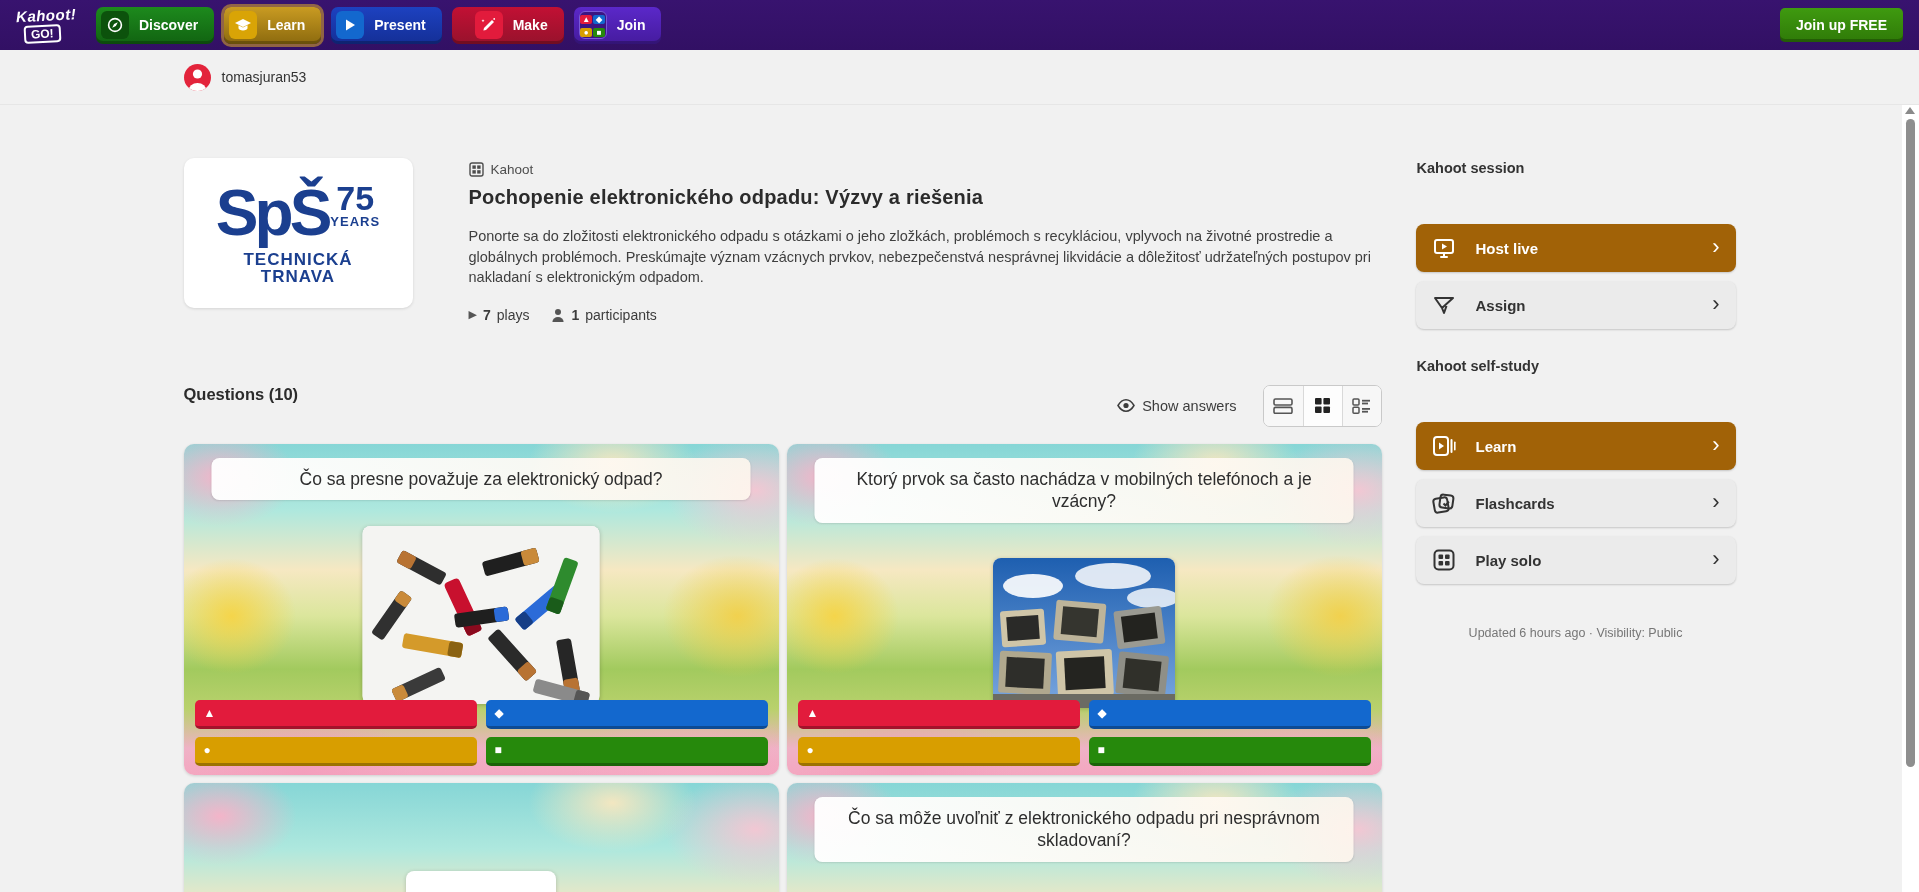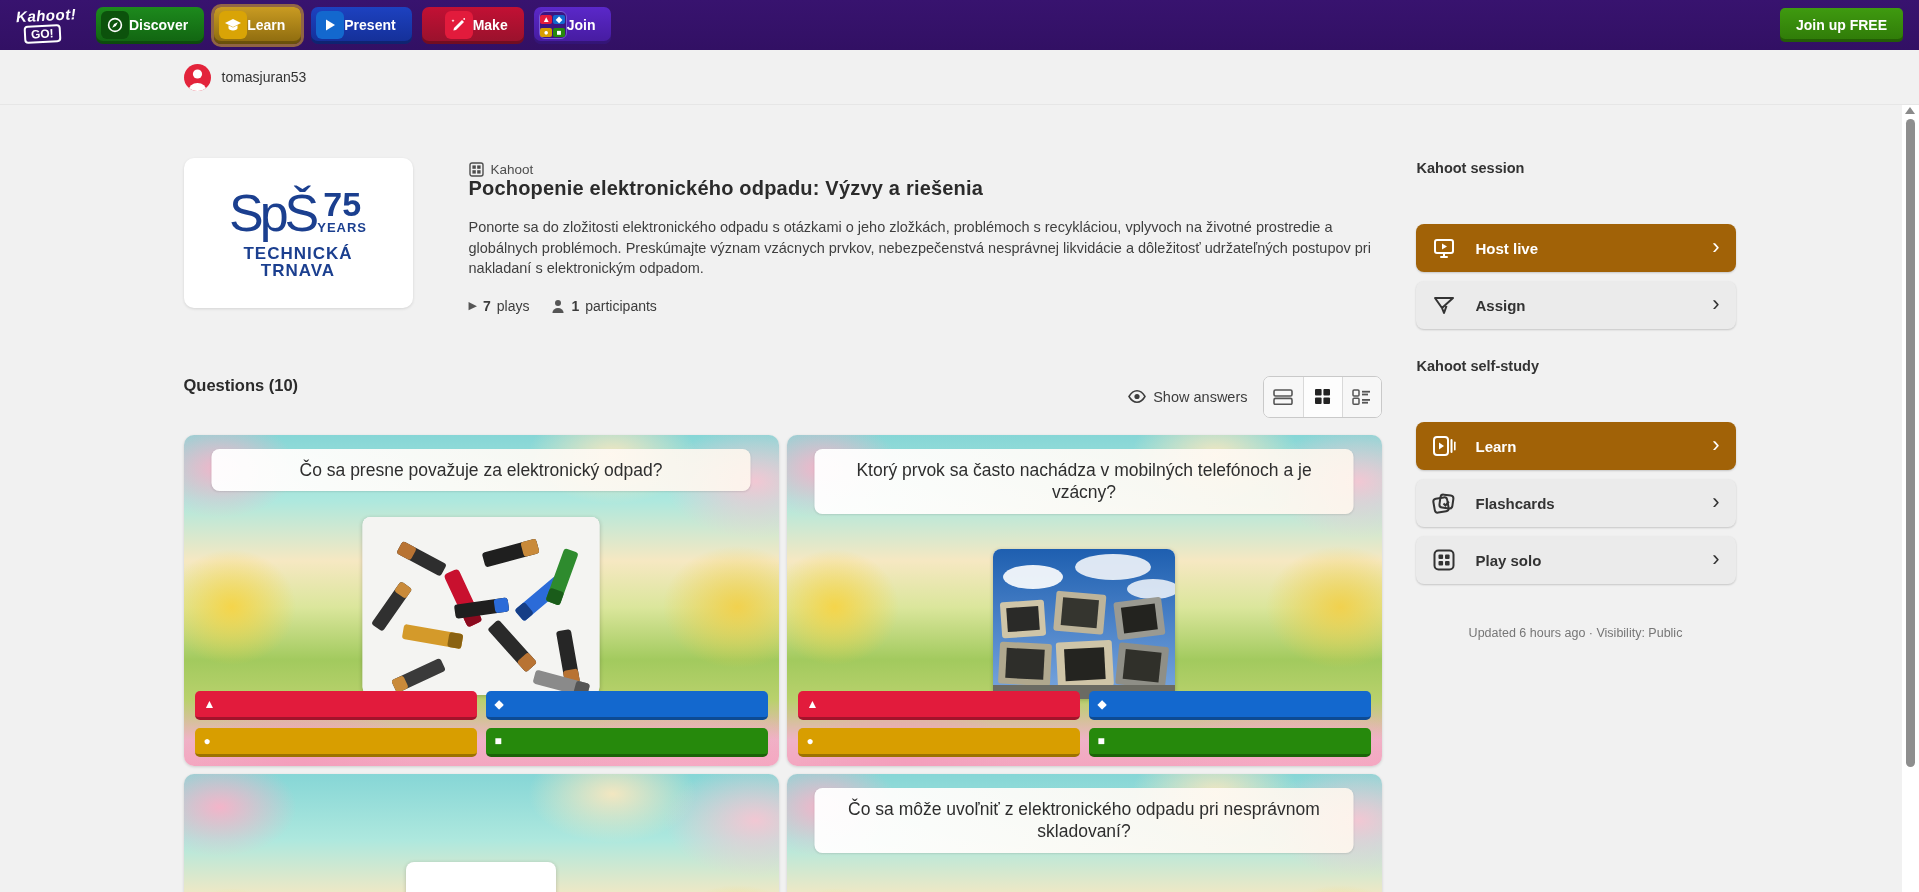--- a/index.html
+++ b/index.html
@@ -4,21 +4,21 @@
 <style>
   * { margin:0; padding:0; box-sizing:border-box; }
   html,body { width:1919px; height:892px; overflow:hidden; font-family:"Liberation Sans", sans-serif; background:#f1f1f1; }
 
   
   .topnav { height:50px; background:linear-gradient(180deg,#38136f,#321064); display:flex; align-items:center; padding:0 16px; position:relative; z-index:5; }
   .logo { color:#fff; text-align:center; line-height:1; margin-right:28px; width:52px; }
   .logo .l1 { font-weight:700; font-size:15px; font-style:italic; letter-spacing:.5px; display:block; transform:rotate(-3deg); }
   .logo .l2 { display:inline-block; font-weight:700; font-size:12px; border:2px solid #fff; border-radius:4px; padding:1px 5px; margin-top:2px; transform:rotate(-3deg); }
   .navbtns { display:flex; gap:10px; align-items:center; }
-  .navbtn { display:flex; align-items:center; height:37px; border:none; border-radius:7px; padding:0 16px 0 5px; cursor:pointer; color:#fff; font-weight:700; font-size:14px; font-family:inherit; box-shadow:inset 0 -3px 0 rgba(0,0,0,.25); }
+  .navbtn { display:flex; align-items:center; gap:10px; height:37px; border:none; border-radius:7px; padding:0 16px 0 5px; cursor:pointer; color:#fff; font-weight:700; font-size:14px; font-family:inherit; box-shadow:inset 0 -3px 0 rgba(0,0,0,.25); }
   .navbtn .tile { width:28px; height:28px; border-radius:6px; display:flex; align-items:center; justify-content:center; }
   .nb-discover { background:linear-gradient(180deg,#1d8a1d,#116311); }
   .nb-discover .tile { background:#0c520c; }
   .nb-learn { background:linear-gradient(180deg,#c99b22,#8c6a0e); box-shadow:0 0 0 3px rgba(220,170,40,.55), inset 0 -3px 0 rgba(0,0,0,.25); }
   .nb-learn .tile { background:#d9a406; }
   .nb-present { background:linear-gradient(180deg,#1d41c0,#142f96); }
   .nb-present .tile { background:#1368ce; }
   .nb-make { background:linear-gradient(180deg,#c21034,#97122c);padding-left:23px; }
   .nb-make .tile { background:#e21b3c; }
   .nb-join { background:linear-gradient(180deg,#5b28c9,#451b9e); }
@@ -36,39 +36,39 @@
 
   
   .page { width:1552px; margin:0 auto; display:flex; gap:34px; padding-top:53px; }
   .main { width:1198px; }
   .aside { width:320px; padding-top:2px; }
 
   
   .quizhead { display:flex; gap:56px; margin-bottom:62px; }
   .thumb { width:229px; height:150px; background:#fff; border-radius:10px; box-shadow:0 1px 3px rgba(0,0,0,.12); flex:none; display:flex; align-items:center; justify-content:center; }
   .thumb-in { text-align:center; color:#1b3f8f; line-height:1; }
-  .thumb-sps { font-size:52px; font-weight:400; letter-spacing:-4px; display:inline-block; }
+  .thumb-sps { font-size:64px; font-weight:700; letter-spacing:-4px; display:inline-block; }
   .thumb-right { display:inline-block; text-align:center; vertical-align:top; margin-left:2px; }
   .thumb-75 { font-size:34px; font-weight:700; display:block; }
   .thumb-years { font-size:13px; font-weight:700; letter-spacing:1px; display:block; }
   .thumb-l4 { font-size:17px; font-weight:700; letter-spacing:1px; margin-top:6px; }
   .thumb-l5 { font-size:17px; font-weight:700; letter-spacing:1px; }
   .headtext { padding-top:4px; }
-  .kahoot-label { display:flex; align-items:center; gap:7px; color:#4d4d4d; font-size:13.5px; }
+  .kahoot-label { display:flex; align-items:center; gap:7px; color:#4d4d4d; font-size:13.5px; margin-bottom:9px; }
   .page-title { font-size:20px; font-weight:700; color:#2b2b2b; margin-bottom:17px; letter-spacing:.2px; }
   .desc { font-size:14.5px; color:#3f3f3f; line-height:1.42; max-width:905px; margin-bottom:19px; }
   .stats { display:flex; align-items:center; gap:22px; color:#3c3c3c; font-size:14px; }
   .stat { display:flex; align-items:center; gap:6px; }
   .stat b { font-weight:700; }
   .play-glyph { color:#555; font-size:11px; }
 
   
   .qhead { display:flex; align-items:flex-start; margin-bottom:17px; }
   .qtitle { font-size:16.5px; font-weight:700; color:#2b2b2b; }
-  .qtools { margin-left:auto; display:flex; align-items:center; gap:15px; }
+  .qtools { margin-left:auto; display:flex; align-items:center; gap:26px; }
   .showans { display:flex; align-items:center; gap:7px; color:#3c3c3c; font-size:14.5px; cursor:pointer; }
   .viewtoggle { display:flex; border:1px solid #c9c9c9; border-radius:7px; background:#fff; overflow:hidden; }
   .vt-btn { width:39px; height:40px; display:flex; align-items:center; justify-content:center; background:#f7f7f7; border:none; cursor:pointer; }
   .vt-btn + .vt-btn { border-left:1px solid #d9d9d9; }
   .vt-btn.active { background:#fdfdfd; }
 
   
   .cards { display:grid; grid-template-columns:595px 595px; gap:8px; }
   .qcard { height:331px; border-radius:10px; position:relative; overflow:hidden; cursor:pointer; box-shadow:0 1px 3px rgba(0,0,0,.15);
     background:

